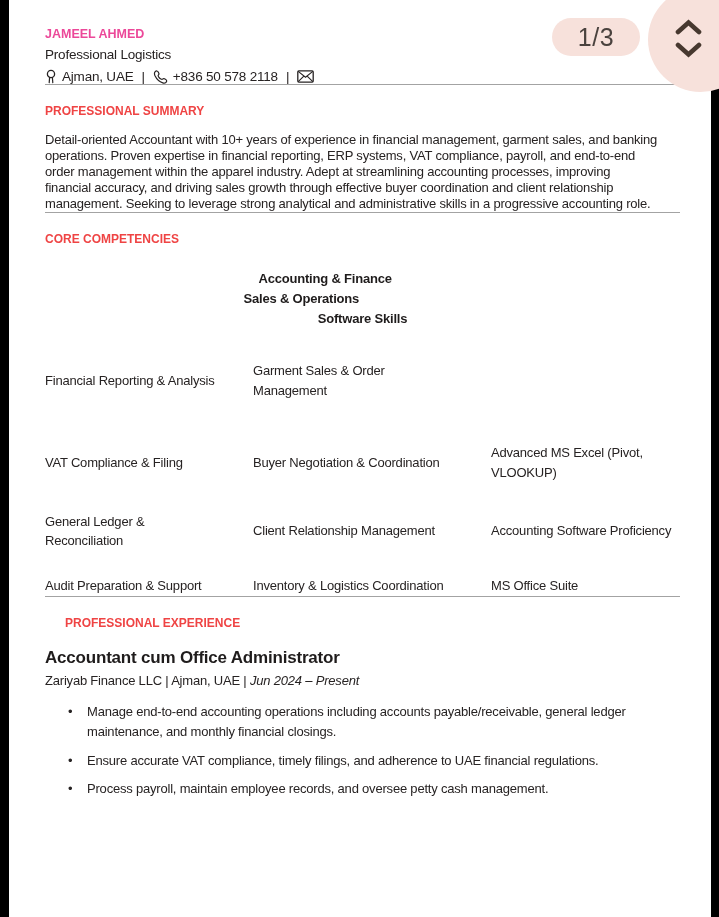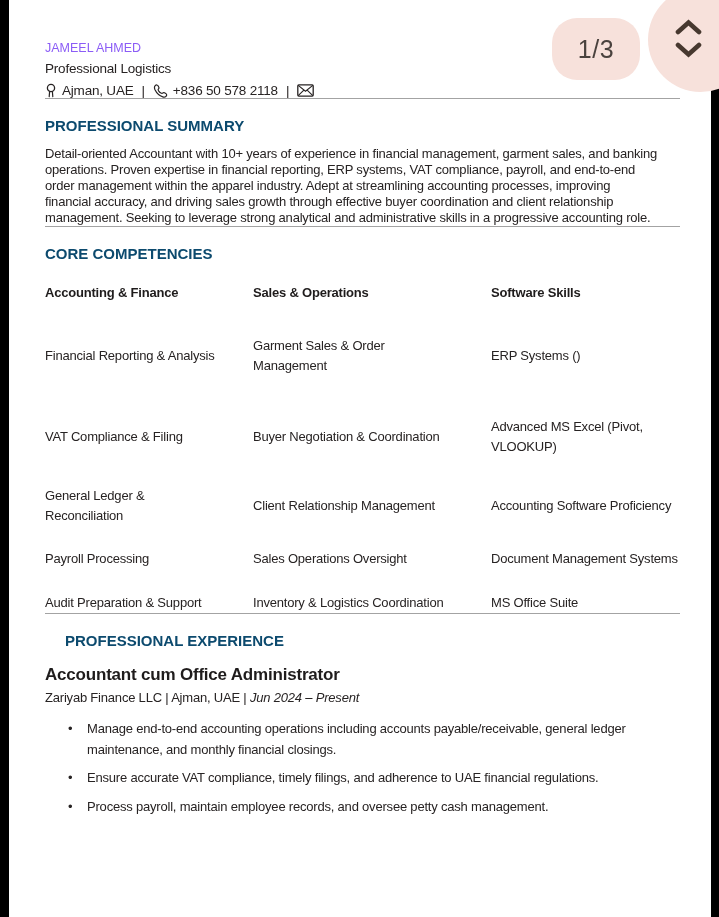--- a/index.html
+++ b/index.html
@@ -13,41 +13,41 @@
   .page {
     position: absolute;
     left: 9px; right: 8px; top: 0; bottom: 0;
     background: #ffffff;
     color: #272323;
     padding: 0 31px 0 36px;
   }
   .doc { width: 100%; letter-spacing: -0.2px; }
 
   
-  .name { margin-top: 41px; font-size: 12.5px; font-weight: normal; color: #8b5cf6; letter-spacing: 0; }
+  .name { margin-top: 27px; font-size: 12.5px; font-weight: bold; color: #ec4899; letter-spacing: 0; }
   .job-title { margin-top: 6px; font-size: 13.5px; }
   .contact { margin-top: 7px; font-size: 13.5px; display: flex; align-items: center; gap: 5px; white-space: nowrap; }
   .contact svg { display: block; }
   .sep { padding: 0 3px; }
 
   hr.rule { border: none; border-top: 1px solid #a3a3a3; margin: 0; }
   .rule1 { margin-top: 25px; }
   .rule2 { margin-top: 24px; }
   .rule3 { margin-top: 28px; }
 
-  .sec-heading { font-size: 15px; font-weight: bold; color: #0c4a6e; letter-spacing: 0; line-height: 15px; }
+  .sec-heading { font-size: 12px; font-weight: bold; color: #ef4444; letter-spacing: 0; line-height: 15px; }
   .h-summary { margin-top: 19px; }
   .h-comp { margin-top: 19px; }
   .h-exp { margin-top: 19px; padding-left: 20px; }
 
   .summary-text { margin-top: 13px; font-size: 13px; line-height: 16px; white-space: pre-line; }
 
   
   .comp-row { display: flex; align-items: center; }
-  .comp-row.header { margin-top: 22px; font-weight: bold; color: #1f1c1c; }
+  .comp-row.header { margin-top: 22px; font-weight: bold; color: #1f1c1c; flex-direction: column; }
   .comp-cell { font-size: 13px; line-height: 19.8px; white-space: pre-line; }
   .c1 { width: 208px; flex: none; padding-right: 12px; }
   .c2 { width: 238px; flex: none; padding-right: 12px; }
   .c3 { flex: 1; }
   .r1 { margin-top: 33px; }
   .r2 { margin-top: 42px; }
   .r3 { margin-top: 29px; }
   .r4 { margin-top: 23px; }
   .r5 { margin-top: 25px; }
 
@@ -57,21 +57,21 @@
   .exp-dates { font-style: italic; }
   .bullets { margin-top: 14px; list-style: none; }
   .bullets li { display: flex; margin-bottom: 8px; font-size: 13px; line-height: 20.5px; }
   .bullet-dot { flex: none; width: 19px; margin-left: 23px; font-size: 13px; }
   .bullet-text { white-space: pre-line; }
 
   
   .page-pill {
     position: absolute;
     left: 552px; top: 18px;
-    width: 88px; height: 62px;
+    width: 88px; height: 38px;
     background: #f7e1db;
     border-radius: 25px;
     display: flex; align-items: center; justify-content: center;
     font-size: 25px;
     color: #4a423e;
     letter-spacing: 0.5px;
     z-index: 5;
   }
   .scroll-fab {
     position: absolute;
@@ -137,38 +137,32 @@
     <div class="comp-row header">
       <div class="comp-cell c1">Accounting &amp; Finance</div>
       <div class="comp-cell c2">Sales &amp; Operations</div>
       <div class="comp-cell c3">Software Skills</div>
     </div>
 
     <div class="comp-row r1">
       <div class="comp-cell c1">Financial Reporting &amp; Analysis</div>
       <div class="comp-cell c2">Garment Sales &amp; Order
 Management</div>
-      <div class="comp-cell c3">ERP Systems ()</div>
     </div>
     <div class="comp-row r2">
       <div class="comp-cell c1">VAT Compliance &amp; Filing</div>
       <div class="comp-cell c2">Buyer Negotiation &amp; Coordination</div>
       <div class="comp-cell c3">Advanced MS Excel (Pivot,
 VLOOKUP)</div>
     </div>
     <div class="comp-row r3">
       <div class="comp-cell c1">General Ledger &amp;
 Reconciliation</div>
       <div class="comp-cell c2">Client Relationship Management</div>
       <div class="comp-cell c3">Accounting Software Proficiency</div>
-    </div>
-    <div class="comp-row r4">
-      <div class="comp-cell c1">Payroll Processing</div>
-      <div class="comp-cell c2">Sales Operations Oversight</div>
-      <div class="comp-cell c3">Document Management Systems</div>
     </div>
     <div class="comp-row r5">
       <div class="comp-cell c1">Audit Preparation &amp; Support</div>
       <div class="comp-cell c2">Inventory &amp; Logistics Coordination</div>
       <div class="comp-cell c3">MS Office Suite</div>
     </div>
 
     <hr class="rule rule3">
 
     <div class="sec-heading h-exp">PROFESSIONAL EXPERIENCE</div>

